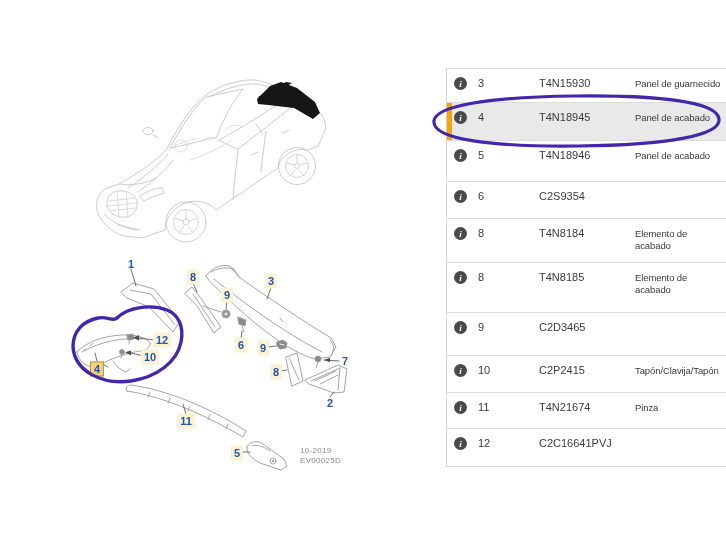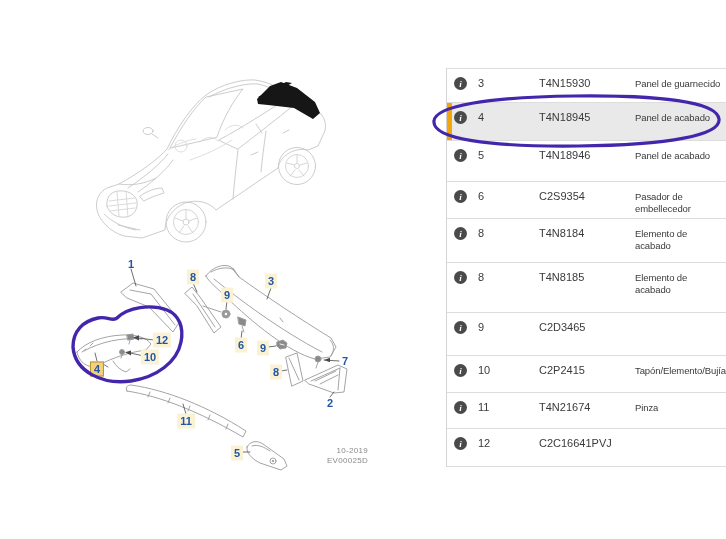--- a/index.html
+++ b/index.html
@@ -9,22 +9,22 @@
   #artwork{position:absolute;left:0;top:0;z-index:1;pointer-events:none;}
   #annotations{position:absolute;left:0;top:0;z-index:6;pointer-events:none;}
   
   .dlabel{position:absolute;z-index:3;transform:translate(-50%,-50%);
           font-weight:bold;font-size:11px;line-height:1;color:var(--label-blue);
           padding:2px 3px;white-space:nowrap;}
   .dlabel.box{background:var(--label-box-bg);}
   .dlabel.selected{background:var(--label-sel-bg);border:1px solid #b5922f;padding:1px 3px;}
   .dlabel.plain{background:transparent;}
   
-  #date-code{position:absolute;left:316px;top:446px;width:52px;z-index:2;
-             font-size:8px;line-height:10px;color:#8a8a8a;text-align:right;letter-spacing:.3px;}
+  #date-code{position:absolute;left:300px;top:446px;width:52px;z-index:2;
+             font-size:8px;line-height:10px;color:#8a8a8a;text-align:left;letter-spacing:.3px;}
   
   #table-pane{position:absolute;left:446px;top:68px;width:280px;z-index:2;
               border-top:1px solid #ddd;border-left:1px solid #d4d4d4;background:#fff;}
   .prow{position:relative;display:grid;grid-template-columns:24px 61px 96px 1fr;
         align-items:start;box-sizing:border-box;padding:8px 2px 0 7px;
         border-bottom:1px solid #ddd;background:#fff;}
   .prow.selected{background:var(--sel-row-bg);}
   .prow.selected::before{content:"";position:absolute;left:0;top:0;bottom:0;width:5px;
         background:var(--sel-bar);}
   .info{width:13px;height:13px;border-radius:50%;background:#4a4a4a;color:#fff;
@@ -193,21 +193,20 @@
       <div class="prow" style="min-height: 41px;">
     <span class="info">i</span>
     <span class="num">5</span>
     <span class="code">T4N18946</span>
     <span class="desc">Panel de acabado</span>
   </div>
       <div class="prow" style="min-height: 37px;">
     <span class="info">i</span>
     <span class="num">6</span>
     <span class="code">C2S9354</span>
-    <span class="desc">Pasador de embellecedor</span>
   </div>
       <div class="prow" style="min-height: 44px;">
     <span class="info">i</span>
     <span class="num">8</span>
     <span class="code">T4N8184</span>
     <span class="desc">Elemento de acabado</span>
   </div>
       <div class="prow" style="min-height: 50px;">
     <span class="info">i</span>
     <span class="num">8</span>
@@ -216,21 +215,21 @@
   </div>
       <div class="prow" style="min-height: 43px;">
     <span class="info">i</span>
     <span class="num">9</span>
     <span class="code">C2D3465</span>
   </div>
       <div class="prow" style="min-height: 37px;">
     <span class="info">i</span>
     <span class="num">10</span>
     <span class="code">C2P2415</span>
-    <span class="desc">Tapón/Elemento/Bujía</span>
+    <span class="desc">Tapón/Clavija/Tapón</span>
   </div>
       <div class="prow" style="min-height: 36px;">
     <span class="info">i</span>
     <span class="num">11</span>
     <span class="code">T4N21674</span>
     <span class="desc">Pinza</span>
   </div>
       <div class="prow" style="min-height: 38px;">
     <span class="info">i</span>
     <span class="num">12</span>

